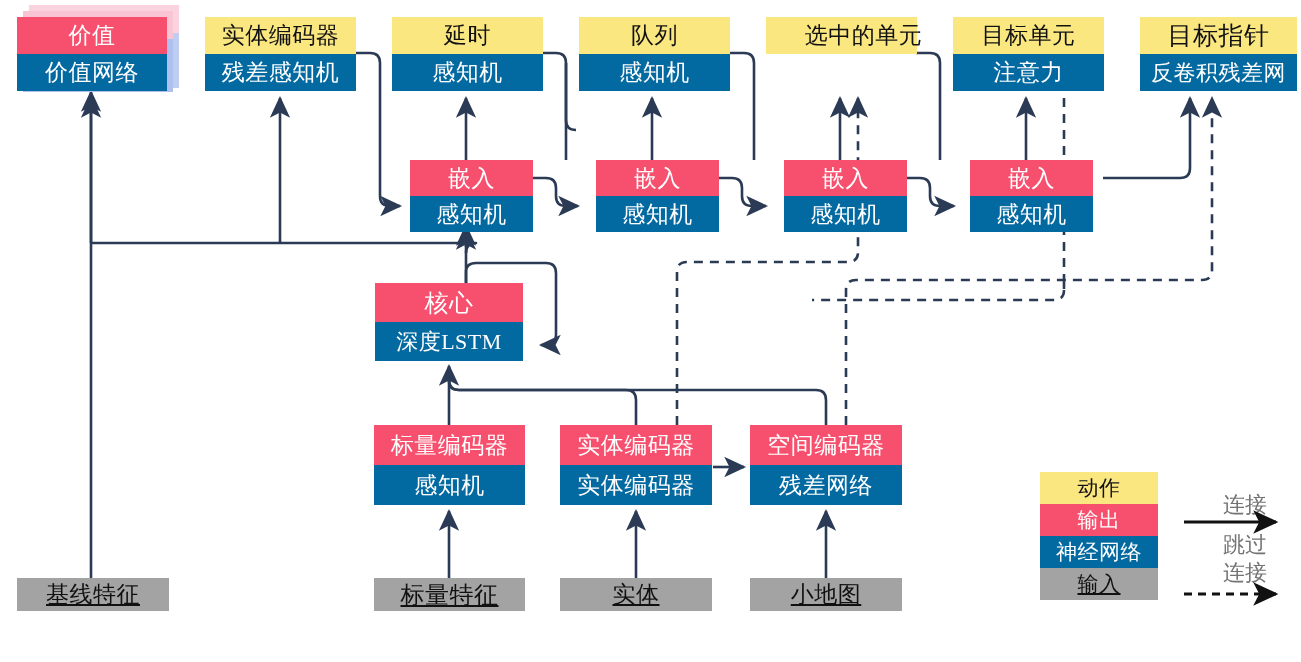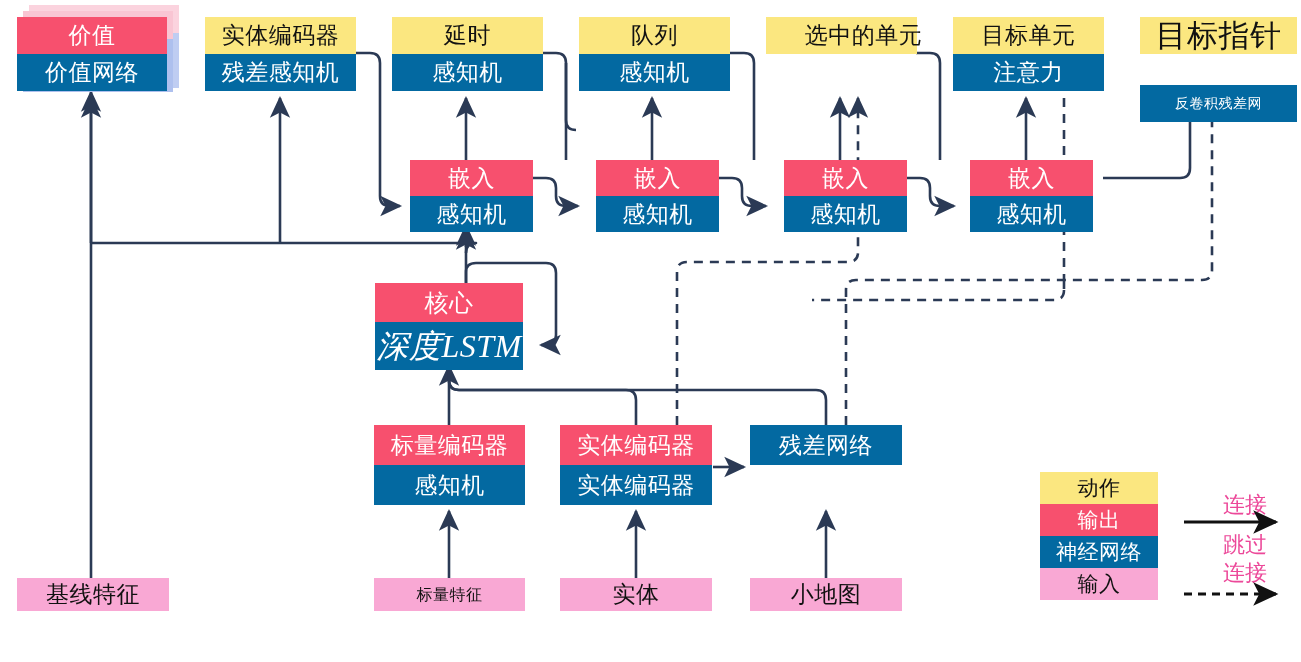--- a/index.html
+++ b/index.html
@@ -5,27 +5,27 @@
   html,body{margin:0;padding:0;background:#ffffff;}
   body{font-family:"Liberation Serif","DejaVu Serif",serif;}
   #canvas{position:relative;width:1301px;height:662px;background:#fff;overflow:hidden;}
   svg#wires{position:absolute;left:0;top:0;width:1301px;height:662px;pointer-events:none;}
   .node{position:absolute;box-sizing:border-box;z-index:3;}
   .band{display:flex;align-items:center;justify-content:center;box-sizing:border-box;
         line-height:1;white-space:nowrap;letter-spacing:.5px;}
   .b-action{background:#FBE780;color:#111111;}
   .b-output{background:#F7506E;color:#ffffff;}
   .b-net{background:#0369a1;color:#ffffff;}
-  .b-input{background:#f9a8d4;color:#111111;}
+  .b-input{background:#a3a3a3;color:#111111;text-decoration:underline;}
   .shadow1{position:absolute;background:#FBD3DE;z-index:1;}
   .shadow2{position:absolute;background:#BFCDF2;z-index:1;}
   .shadow3{position:absolute;background:#F9C5D3;z-index:2;}
   .shadow4{position:absolute;background:#AEC0EE;z-index:2;}
   .legend{position:absolute;z-index:3;}
-  .lg-label{position:absolute;text-align:center;white-space:nowrap;color:#ec4899;z-index:3;}
+  .lg-label{position:absolute;text-align:center;white-space:nowrap;color:#737373;z-index:3;}
 </style>
 </head>
 <body>
 
 <div id="canvas">
 
   <svg id="wires" viewBox="0 0 1301 662">
     <defs>
       <marker id="ah" markerWidth="9" markerHeight="9" refX="7.6" refY="4.5" orient="auto" markerUnits="strokeWidth">
         <path d="M0,0.6 L8.4,4.5 L0,8.4 L2,4.5 Z" fill="#2B3A55"></path>
@@ -133,22 +133,22 @@
   <div class="node" style="left:766px;top:17px;width:151px;height:74px;">
     <div class="band b-action" style="height:37px;font-size:23px;padding-left:44px;">选中的单元</div>
   </div>
 
   <div class="node" style="left:953px;top:17px;width:151px;height:74px;">
     <div class="band b-action" style="height:37px;font-size:23px;">目标单元</div>
     <div class="band b-net" style="height:37px;font-size:23px;">注意力</div>
   </div>
 
   <div class="node" style="left:1140px;top:17px;width:157px;height:74px;">
-    <div class="band b-action" style="height:37px;font-size:31px;text-align:center;">目标指针</div>
-    <div class="band b-net" style="height:37px;font-size:14px;margin-top:31px;">反卷积残差网</div>
+    <div class="band b-action" style="height:37px;font-size:25px;text-align:center;">目标指针</div>
+    <div class="band b-net" style="height:37px;font-size:22px;">反卷积残差网</div>
   </div>
 
   <div class="node" style="left:410px;top:160px;width:123px;height:72px;">
     <div class="band b-output" style="height:36px;font-size:23px;">嵌入</div>
     <div class="band b-net" style="height:36px;font-size:23px;">感知机</div>
   </div>
 
   <div class="node" style="left:596px;top:160px;width:123px;height:72px;">
     <div class="band b-output" style="height:36px;font-size:23px;">嵌入</div>
     <div class="band b-net" style="height:36px;font-size:23px;">感知机</div>
@@ -159,39 +159,40 @@
     <div class="band b-net" style="height:36px;font-size:23px;">感知机</div>
   </div>
 
   <div class="node" style="left:970px;top:160px;width:123px;height:72px;">
     <div class="band b-output" style="height:36px;font-size:23px;">嵌入</div>
     <div class="band b-net" style="height:36px;font-size:23px;">感知机</div>
   </div>
 
   <div class="node" style="left:375px;top:283px;width:148px;height:78px;">
     <div class="band b-output" style="height:39px;font-size:24px;">核心</div>
-    <div class="band b-net" style="height:48px;font-size:32px;font-style:italic;">深度LSTM</div>
+    <div class="band b-net" style="height:39px;font-size:22px;">深度LSTM</div>
   </div>
 
   <div class="node" style="left:374px;top:425px;width:151px;height:80px;">
     <div class="band b-output" style="height:40px;font-size:23px;">标量编码器</div>
     <div class="band b-net" style="height:40px;font-size:23px;">感知机</div>
   </div>
 
   <div class="node" style="left:560px;top:425px;width:152px;height:80px;">
     <div class="band b-output" style="height:40px;font-size:23px;">实体编码器</div>
     <div class="band b-net" style="height:40px;font-size:23px;">实体编码器</div>
   </div>
 
   <div class="node" style="left:750px;top:425px;width:152px;height:80px;">
+    <div class="band b-output" style="height:40px;font-size:23px;">空间编码器</div>
     <div class="band b-net" style="height:40px;font-size:23px;">残差网络</div>
   </div>
 
   <div class="node band b-input" style="left:17px;top:578px;width:152px;height:33px;font-size:23px;">基线特征</div>
-  <div class="node band b-input" style="left:374px;top:578px;width:151px;height:33px;font-size:16px;">标量特征</div>
+  <div class="node band b-input" style="left:374px;top:578px;width:151px;height:33px;font-size:24px;">标量特征</div>
   <div class="node band b-input" style="left:560px;top:578px;width:152px;height:33px;font-size:23px;">实体</div>
   <div class="node band b-input" style="left:750px;top:578px;width:152px;height:33px;font-size:23px;">小地图</div>
 
   <div class="legend" style="left:1040px;top:472px;width:118px;height:128px;">
     <div class="band b-action" style="height:32px;font-size:21px;">动作</div>
     <div class="band b-output" style="height:32px;font-size:21px;">输出</div>
     <div class="band b-net" style="height:32px;font-size:21px;">神经网络</div>
     <div class="band b-input" style="height:32px;font-size:21px;">输入</div>
   </div>
 

